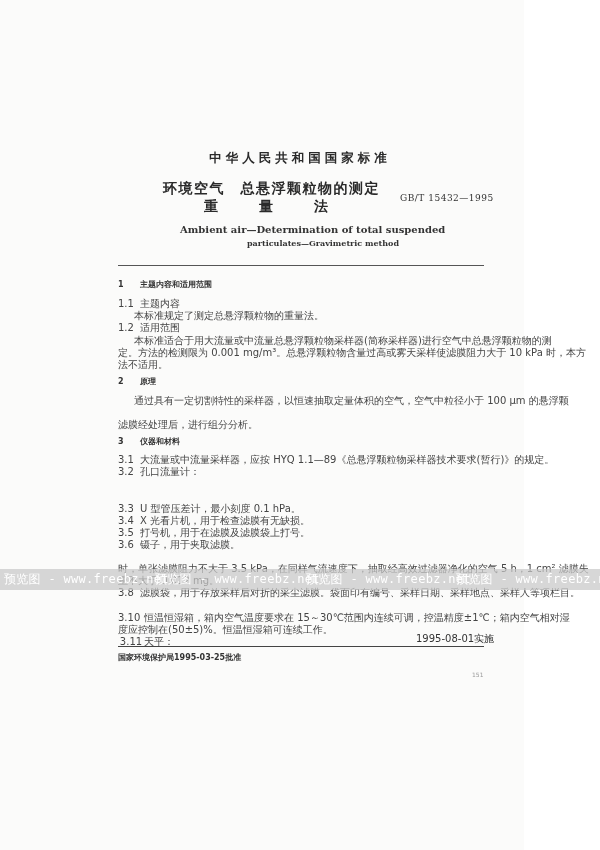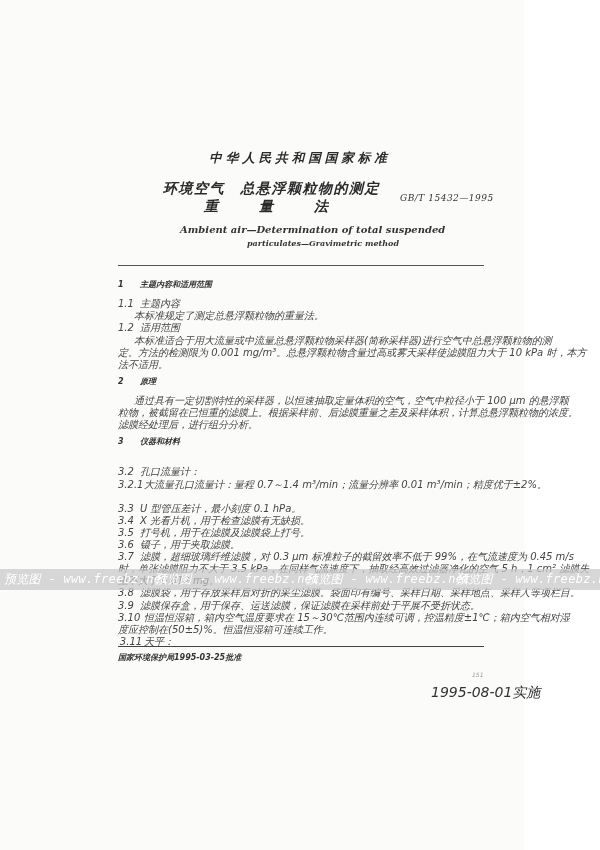--- a/index.html
+++ b/index.html
@@ -1,35 +1,35 @@
 <!DOCTYPE html>
 <html><head>
 <meta charset="utf-8">
 <style>
   html, body { margin:0; padding:0; }
   body { width:600px; height:850px; background:#ffffff; position:relative; overflow:hidden;
          font-family:"DejaVu Sans", sans-serif; color:#333; }
-  .page { position:absolute; left:0; top:0; width:524px; height:850px; background:#fbfbfa;font-style:italic; }
+  .page { position:absolute; left:0; top:0; width:524px; height:850px; background:#fbfbfa; }
   .abs { position:absolute; white-space:nowrap; }
   .national { left:0; width:600px; top:150px; text-align:center; font-size:12.5px; font-weight:bold; letter-spacing:4px; color:#2a2a2a; }
   .title1 { left:163px; top:180px; font-size:14px; font-weight:bold; letter-spacing:1.5px; color:#2a2a2a; }
   .title2 { left:204px; top:198px; font-size:14px; font-weight:bold; color:#2a2a2a; word-spacing:0; }
   .title2 span { display:inline-block; width:55px; }
   .stdno { left:400px; top:193px; font-size:9px; font-family:"DejaVu Serif", serif; color:#333; letter-spacing:0.5px; }
   .en1 { left:180px; top:224px; font-size:10px; font-family:"DejaVu Serif", serif; font-weight:bold; color:#333; }
   .en2 { left:206px; top:238px; font-size:8px; font-family:"DejaVu Serif", serif; font-weight:bold; color:#333;margin-left:41px; }
   .rule { position:absolute; left:118px; width:366px; height:1px; background:#555; }
   .sec { font-size:8px; font-weight:bold; color:#333; }
   .txt { font-size:10px; color:#444; }
   .num { display:inline-block; width:22px; }
   .num2 { display:inline-block; width:26px; }
   .banner { position:absolute; left:0; top:569px; width:600px; height:21px; background:rgba(200,200,200,0.72); }
   .wm { position:absolute; top:571px; font-size:12px; font-family:"DejaVu Sans Mono", monospace; color:#ffffff; white-space:nowrap; letter-spacing:0.3px; }
   .footer-left { left:118px; top:652px; font-size:8px; font-weight:bold; color:#333; }
-  .footer-right { left:416px; top:684px; font-size:14px; color:#333;margin-left:15px; }
+  .footer-right { left:416px; top:632px; font-size:10px; color:#333; }
   .pageno { left:472px; top:671px; font-size:6px; color:#999; }
 </style>
 </head>
 <body>
 
 <div class="page">
 
   <div class="abs national">中华人民共和国国家标准</div>
   <div class="abs title1">环境空气　总悬浮颗粒物的测定</div>
   <div class="abs title2">
@@ -52,38 +52,35 @@
     <span class="num">1.2</span><span>适用范围</span>
   </div>
   <div class="abs txt" style="left:134px; top:334px;">本标准适合于用大流量或中流量总悬浮颗粒物采样器(简称采样器)进行空气中总悬浮颗粒物的测</div>
   <div class="abs txt" style="left:118px; top:346px;">定。方法的检测限为 0.001 mg/m³。总悬浮颗粒物含量过高或雾天采样使滤膜阻力大于 10 kPa 时，本方</div>
   <div class="abs txt" style="left:118px; top:358px;">法不适用。</div>
 
   <div class="abs sec" style="left:118px; top:376px;">
     <span class="num">2</span><span>原理</span>
   </div>
   <div class="abs txt" style="left:134px; top:394px;">通过具有一定切割特性的采样器，以恒速抽取定量体积的空气，空气中粒径小于 100 μm 的悬浮颗</div>
-  <div class="abs txt" style="left:118px; top:406px;">粒物，被截留在已恒重的滤膜上。根据采样前、后滤膜重量之差及采样体积，计算总悬浮颗粒物的浓度。</div>
   <div class="abs txt" style="left:118px; top:418px;">滤膜经处理后，进行组分分析。</div>
 
   <div class="abs sec" style="left:118px; top:436px;">
     <span class="num">3</span><span>仪器和材料</span>
   </div>
 
+  <div class="abs txt" style="left:118px; top:453px;"><span class="num">3.1</span><span>大流量或中流量采样器，应按 HYQ 1.1—89《总悬浮颗粒物采样器技术要求(暂行)》的规定。</span></div>
   <div class="abs txt" style="left:118px; top:465px;"><span class="num">3.2</span><span>孔口流量计：</span></div>
-  <div class="abs txt" style="left:118px; top:478px;"><span class="num2">3.2.1</span><span>大流量孔口流量计：量程 0.7～1.4 m³/min；流量分辨率 0.01 m³/min；精度优于±2%。</span></div>
   <div class="abs txt" style="left:118px; top:502px;"><span class="num">3.3</span><span>U 型管压差计，最小刻度 0.1 hPa。</span></div>
   <div class="abs txt" style="left:118px; top:514px;"><span class="num">3.4</span><span>X 光看片机，用于检查滤膜有无缺损。</span></div>
   <div class="abs txt" style="left:118px; top:526px;"><span class="num">3.5</span><span>打号机，用于在滤膜及滤膜袋上打号。</span></div>
   <div class="abs txt" style="left:118px; top:538px;"><span class="num">3.6</span><span>镊子，用于夹取滤膜。</span></div>
-  <div class="abs txt" style="left:118px; top:550px;"><span class="num">3.7</span><span>滤膜，超细玻璃纤维滤膜，对 0.3 μm 标准粒子的截留效率不低于 99%，在气流速度为 0.45 m/s</span></div>
   <div class="abs txt" style="left:118px; top:562px;">时，单张滤膜阻力不大于 3.5 kPa，在同样气流速度下，抽取经高效过滤器净化的空气 5 h，1 cm² 滤膜失</div>
   <div class="abs txt" style="left:118px; top:574px;">重不大于 0.012 mg。</div>
   <div class="abs txt" style="left:118px; top:586px;"><span class="num">3.8</span><span>滤膜袋，用于存放采样后对折的采尘滤膜。袋面印有编号、采样日期、采样地点、采样人等项栏目。</span></div>
-  <div class="abs txt" style="left:118px; top:599px;"><span class="num">3.9</span><span>滤膜保存盒，用于保存、运送滤膜，保证滤膜在采样前处于平展不受折状态。</span></div>
   <div class="abs txt" style="left:118px; top:611px;"><span class="num2">3.10</span><span>恒温恒湿箱，箱内空气温度要求在 15～30℃范围内连续可调，控温精度±1℃；箱内空气相对湿</span></div>
   <div class="abs txt" style="left:118px; top:623px;">度应控制在(50±5)%。恒温恒湿箱可连续工作。</div>
   <div class="abs txt" style="left:118px; top:635px;text-align:center;"><span class="num2">3.11</span><span>天平：</span></div>
 
   <div class="rule" style="top:646px; background:#444;"></div>
   <div class="abs footer-left">国家环境保护局1995-03-25批准</div>
   <div class="abs footer-right">1995-08-01实施</div>
   <div class="abs pageno">151</div>
 
   <div class="banner"></div>

